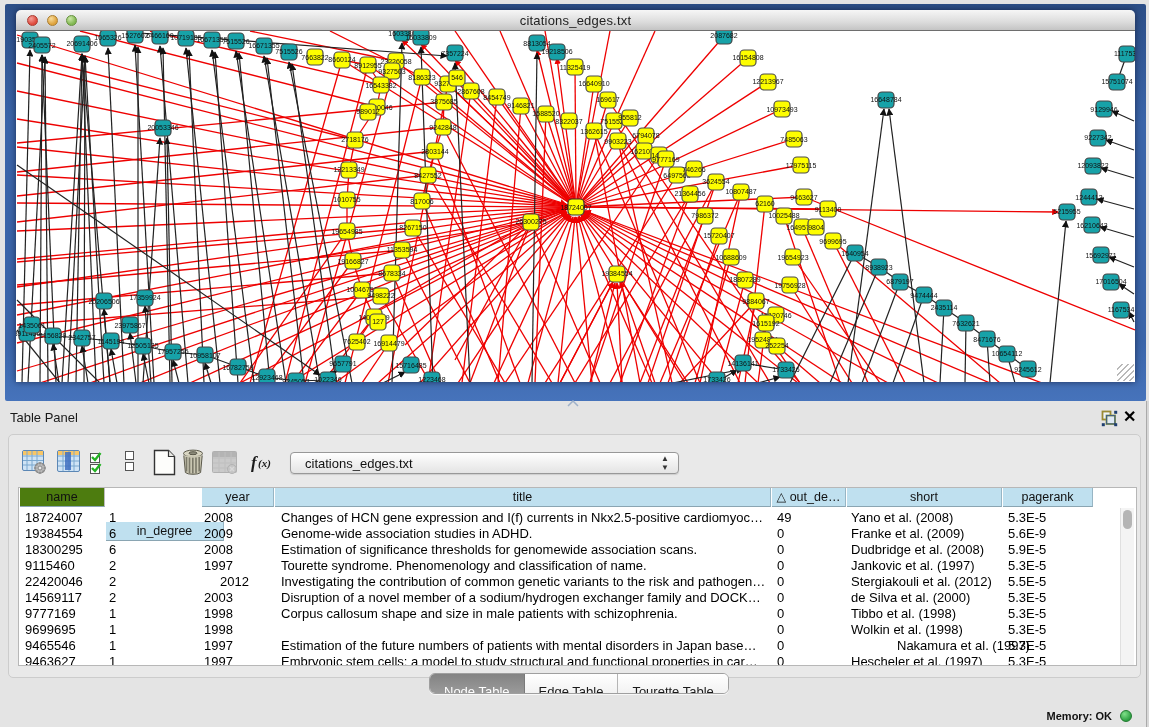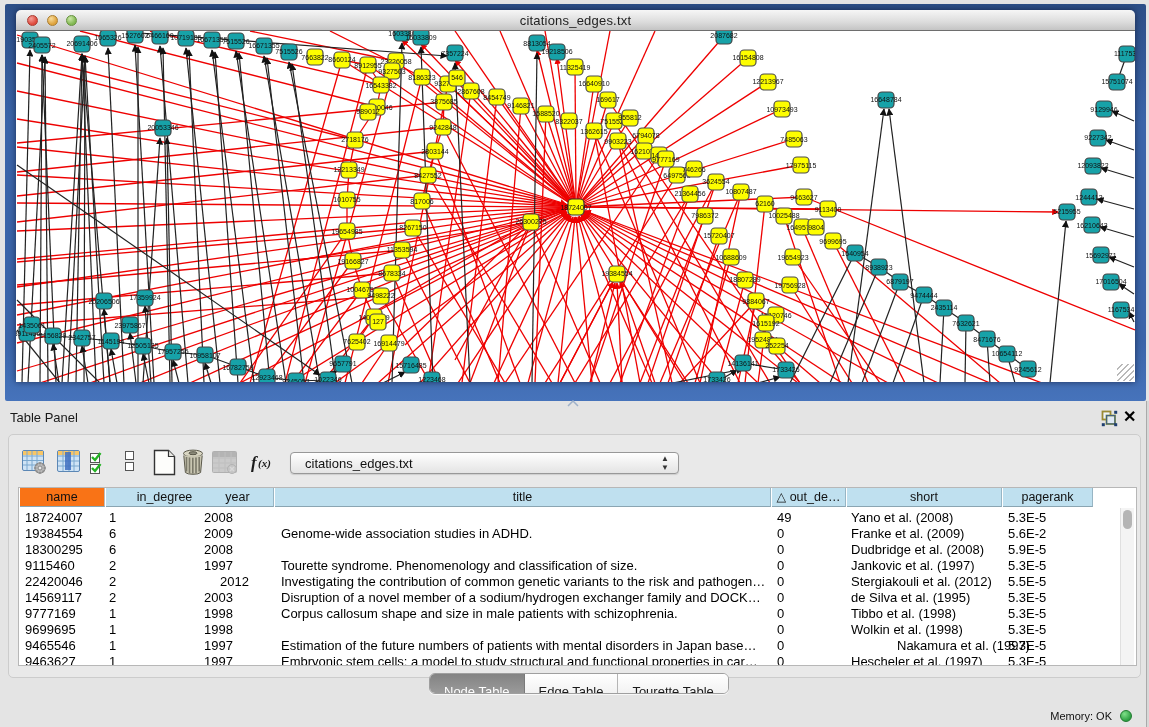--- a/index.html
+++ b/index.html
@@ -35,21 +35,21 @@
 .trow span { position:absolute; top:1px; white-space:nowrap; }
 #vsb { position:absolute; right:2px; top:20px; width:14px; height:157px; background:#f4f4f4;
   border-left:1px solid #e0e0e0; }
 #vsb .thumb { position:absolute; left:2px; top:2px; width:9px; height:19px; background:#b5b5b5; border-radius:5px; }
 #tabs { left:429px; top:673px; height:21px; display:flex; border:1px solid #9f9f9f;
   border-radius:6px; overflow:hidden; background:#fff; box-shadow:0 1px 0 rgba(255,255,255,.7); }
 #tabs div { font-size:13px; line-height:20px; padding:8px 14px; color:#1a1a1a;
   background:linear-gradient(#ffffff,#f2f2f2); border-right:1px solid #b5b5b5; }
 #tabs div.sel { background:linear-gradient(#838383,#9a9a9a); color:#fff; border-right:1px solid #7a7a7a; }
 #tabs div:last-child { border-right:none; }
-#status { left:0; top:700px; width:1149px; height:27px; }
+#status { left:0; top:700px; width:1149px; height:27px;font-weight:bold; }
 #status .m { position:absolute; right:37px; top:10px; font-size:11px; color:#111; }
 #status .dot { position:absolute; right:17px; top:10px; width:12px; height:12px; border-radius:50%;
   background:radial-gradient(circle at 35% 30%, #7fe089, #2ea043 70%); border:1px solid #1f7a2e; }
 #redge { left:1146px; top:401px; width:3px; height:326px; background:#d8d8d8; border-left:1px solid #aaa; }
 </style></head>
 <body>
 <div class="abs" id="bluepanel">
   <div id="win">
     <div id="titlebar">
       <span class="tl" style="left:10.5px; top:5px; background:radial-gradient(circle at 35% 30%, #f4a09a, #df4b3d 65%); border:0.5px solid #ab3a30;"></span>
@@ -678,77 +678,79 @@
 <text x="250" y="467" font-size="17" font-weight="bold">f</text>
 <text x="257" y="466" font-size="11" font-weight="bold">(x)</text>
 </g>
 </svg>
     </div>
   <div id="combo">
       <span class="txt">citations_edges.txt</span>
       <span class="arr">▲<br>▼</span>
     </div>
   <div id="tbl">
-    <div class="hc" style="left:1px; width:85px; background:#f97316; border-right:1px solid #bdbdbd;">name</div>
-    <div class="hc" style="left:87px; width:118px;">in_degree</div>
+    <div class="hc" style="left:1px; width:85px; background:#4d7c0f; border-right:1px solid #bdbdbd;">name</div>
+    <div class="hc" style="left:87px; width:118px;margin-top:34px;">in_degree</div>
     <div class="hc" style="left:183px; width:72px;">year</div>
     <div class="hc" style="left:256px; width:496px;">title</div>
     <div class="hc" style="left:753px; width:74px;">△ out_de…</div>
     <div class="hc" style="left:828px; width:155px;">short</div>
     <div class="hc" style="left:984px; width:90px;">pagerank</div>
     <div class="trow" style="top:21px">
 <span style="left:5px">18724007</span>
         <span style="left:89px">1</span>
 <span style="left:184px">2008</span>
+        <span style="left:261px">Changes of HCN gene expression and I(f) currents in Nkx2.5-positive cardiomyoc…</span>
 <span style="left:757px">49</span>
         <span style="left:831px">Yano et al. (2008)</span>
 <span style="left:988px">5.3E-5</span>
       </div>
 <div class="trow" style="top:37px">
 <span style="left:5px">19384554</span>
         <span style="left:89px">6</span>
 <span style="left:184px">2009</span>
         <span style="left:261px">Genome-wide association studies in ADHD.</span>
 <span style="left:757px">0</span>
         <span style="left:831px">Franke et al. (2009)</span>
-<span style="left:988px">5.6E-2</span>
+<span style="left:988px">5.6E-9</span>
       </div>
 <div class="trow" style="top:53px">
 <span style="left:5px">18300295</span>
         <span style="left:89px">6</span>
 <span style="left:184px">2008</span>
+        <span style="left:261px">Estimation of significance thresholds for genomewide association scans.</span>
 <span style="left:757px">0</span>
         <span style="left:831px">Dudbridge et al. (2008)</span>
 <span style="left:988px">5.9E-5</span>
       </div>
 <div class="trow" style="top:69px">
 <span style="left:5px">9115460</span>
         <span style="left:89px">2</span>
 <span style="left:184px">1997</span>
-        <span style="left:261px">Tourette syndrome. Phenomenology and classification of size.</span>
+        <span style="left:261px">Tourette syndrome. Phenomenology and classification of name.</span>
 <span style="left:757px">0</span>
         <span style="left:831px">Jankovic et al. (1997)</span>
 <span style="left:988px">5.3E-5</span>
       </div>
 <div class="trow" style="top:85px">
 <span style="left:5px">22420046</span>
         <span style="left:89px">2</span>
 <span style="left:200px">2012</span>
         <span style="left:261px">Investigating the contribution of common genetic variants to the risk and pathogen…</span>
 <span style="left:757px">0</span>
         <span style="left:831px">Stergiakouli et al. (2012)</span>
 <span style="left:988px">5.5E-5</span>
       </div>
 <div class="trow" style="top:101px">
 <span style="left:5px">14569117</span>
         <span style="left:89px">2</span>
 <span style="left:184px">2003</span>
         <span style="left:261px">Disruption of a novel member of a sodium/hydrogen exchanger family and DOCK…</span>
 <span style="left:757px">0</span>
-        <span style="left:831px">de Silva et al. (1995)</span>
+        <span style="left:831px">de Silva et al. (2000)</span>
 <span style="left:988px">5.3E-5</span>
       </div>
 <div class="trow" style="top:117px">
 <span style="left:5px">9777169</span>
         <span style="left:89px">1</span>
 <span style="left:184px">1998</span>
         <span style="left:261px">Corpus callosum shape and size in male patients with schizophrenia.</span>
 <span style="left:757px">0</span>
         <span style="left:831px">Tibbo et al. (1998)</span>
 <span style="left:988px">5.3E-5</span>

